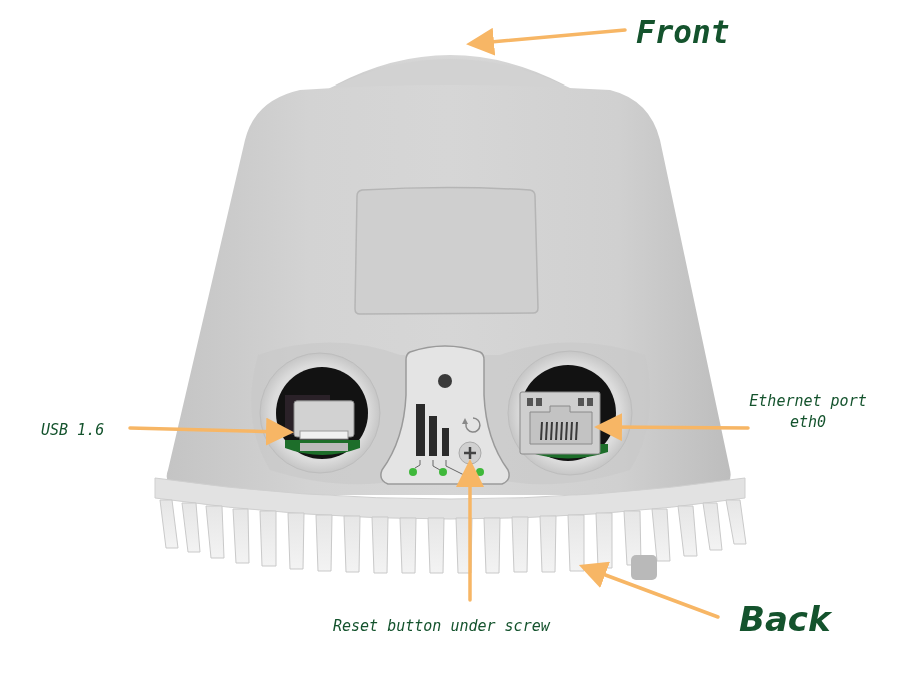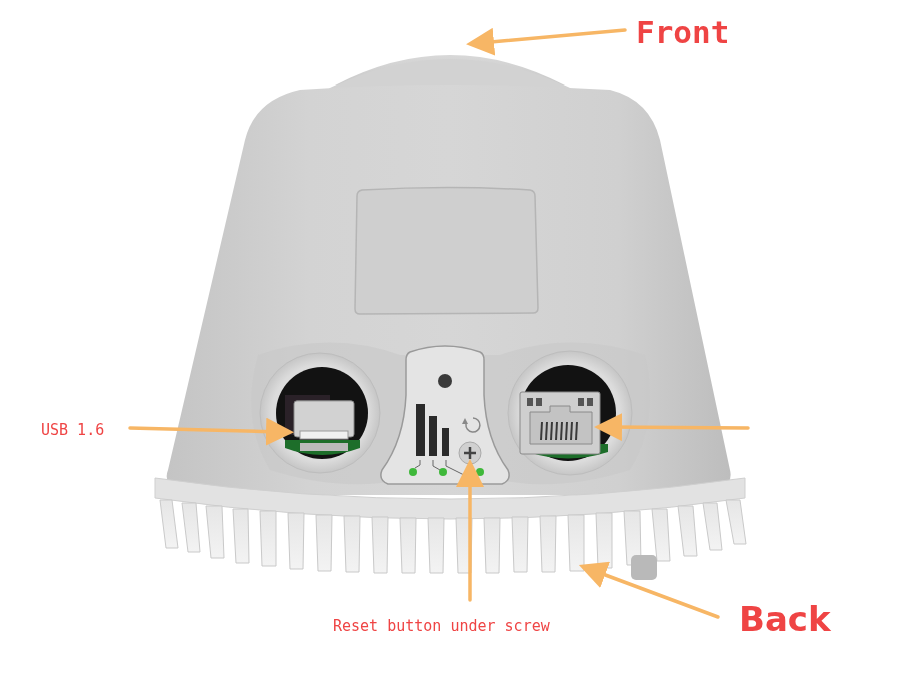--- a/index.html
+++ b/index.html
@@ -1,18 +1,18 @@
 <!DOCTYPE html>
 <html><head>
 <meta charset="utf-8">
 <style>
   html, body { margin:0; padding:0; background:#ffffff; }
   body { width:900px; height:696px; position:relative; overflow:hidden; font-family:"DejaVu Sans Mono","Liberation Mono",monospace; }
   .stage { position:absolute; left:0; top:0; width:900px; height:696px; }
-  .label { position:absolute; color:#ef4444; white-space:nowrap; }
+  .label { position:absolute; color:#14532d; white-space:nowrap;font-style:italic; }
   .label.small { font-size:15px; font-family:"DejaVu Sans Mono","Liberation Mono",monospace; }
   .label.big { font-size:31px; font-weight:bold; font-family:"DejaVu Sans Mono","Liberation Mono",monospace; }
   .label.bigsans { font-size:34px; font-weight:bold; font-family:"DejaVu Sans","Liberation Sans",sans-serif; }
   .center { text-align:center; }
 </style>
 </head>
 <body>
 
 <div class="stage">
   <svg width="900" height="696" viewBox="0 0 900 696" style="position:absolute;left:0;top:0;">
@@ -144,15 +144,19 @@
       <line x1="625" y1="30" x2="480" y2="43" marker-end="url(#arrowhead)"></line>
       <line x1="130" y1="428" x2="280" y2="432" marker-end="url(#arrowhead)"></line>
       <line x1="748" y1="428" x2="608" y2="427" marker-end="url(#arrowhead)"></line>
       <line x1="470" y1="600" x2="470" y2="473" marker-end="url(#arrowhead)"></line>
       <line x1="718" y1="617" x2="592" y2="570" marker-end="url(#arrowhead)"></line>
     </g>
   </svg>
 
   <div class="label big" style="left:636px;top:14px;">Front</div>
   <div class="label small" style="left:41px;top:421px;">USB 1.6</div>
+  <div class="label small center" style="left:728px;top:391px;width:160px;line-height:21px;">
+    <div>Ethernet port</div>
+    <div>eth0</div>
+  </div>
   <div class="label small" style="left:333px;top:617px;">Reset button under screw</div>
   <div class="label bigsans" style="left:739px;top:599px;">Back</div>
 </div>
 
 </body></html>

